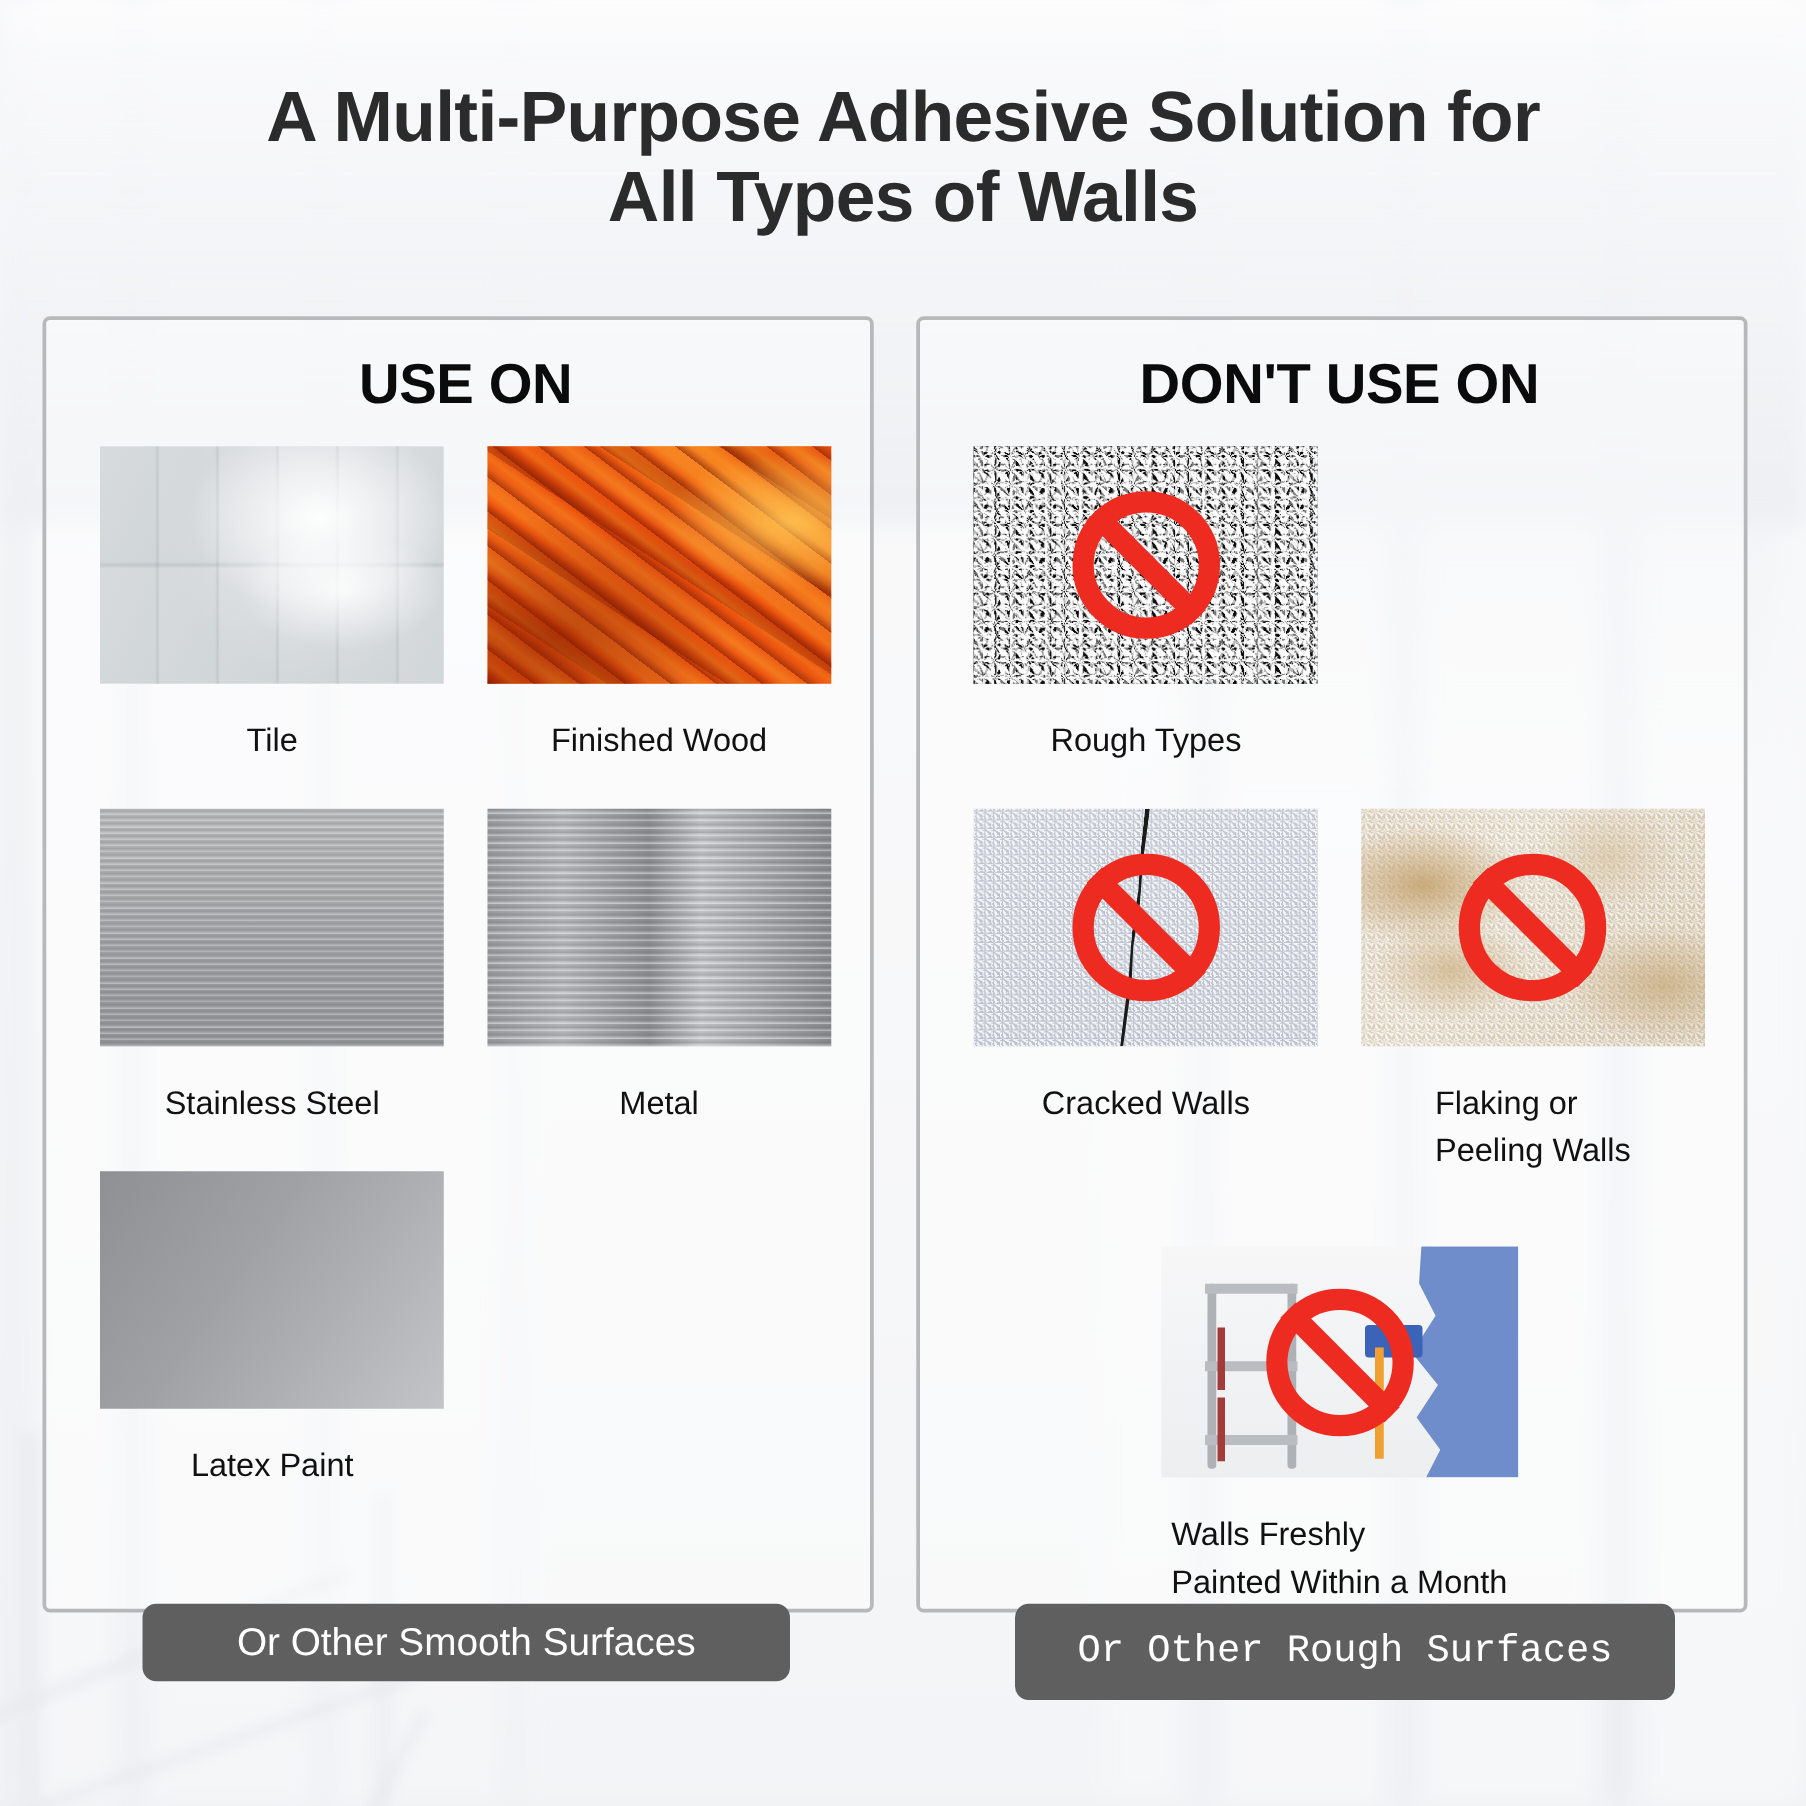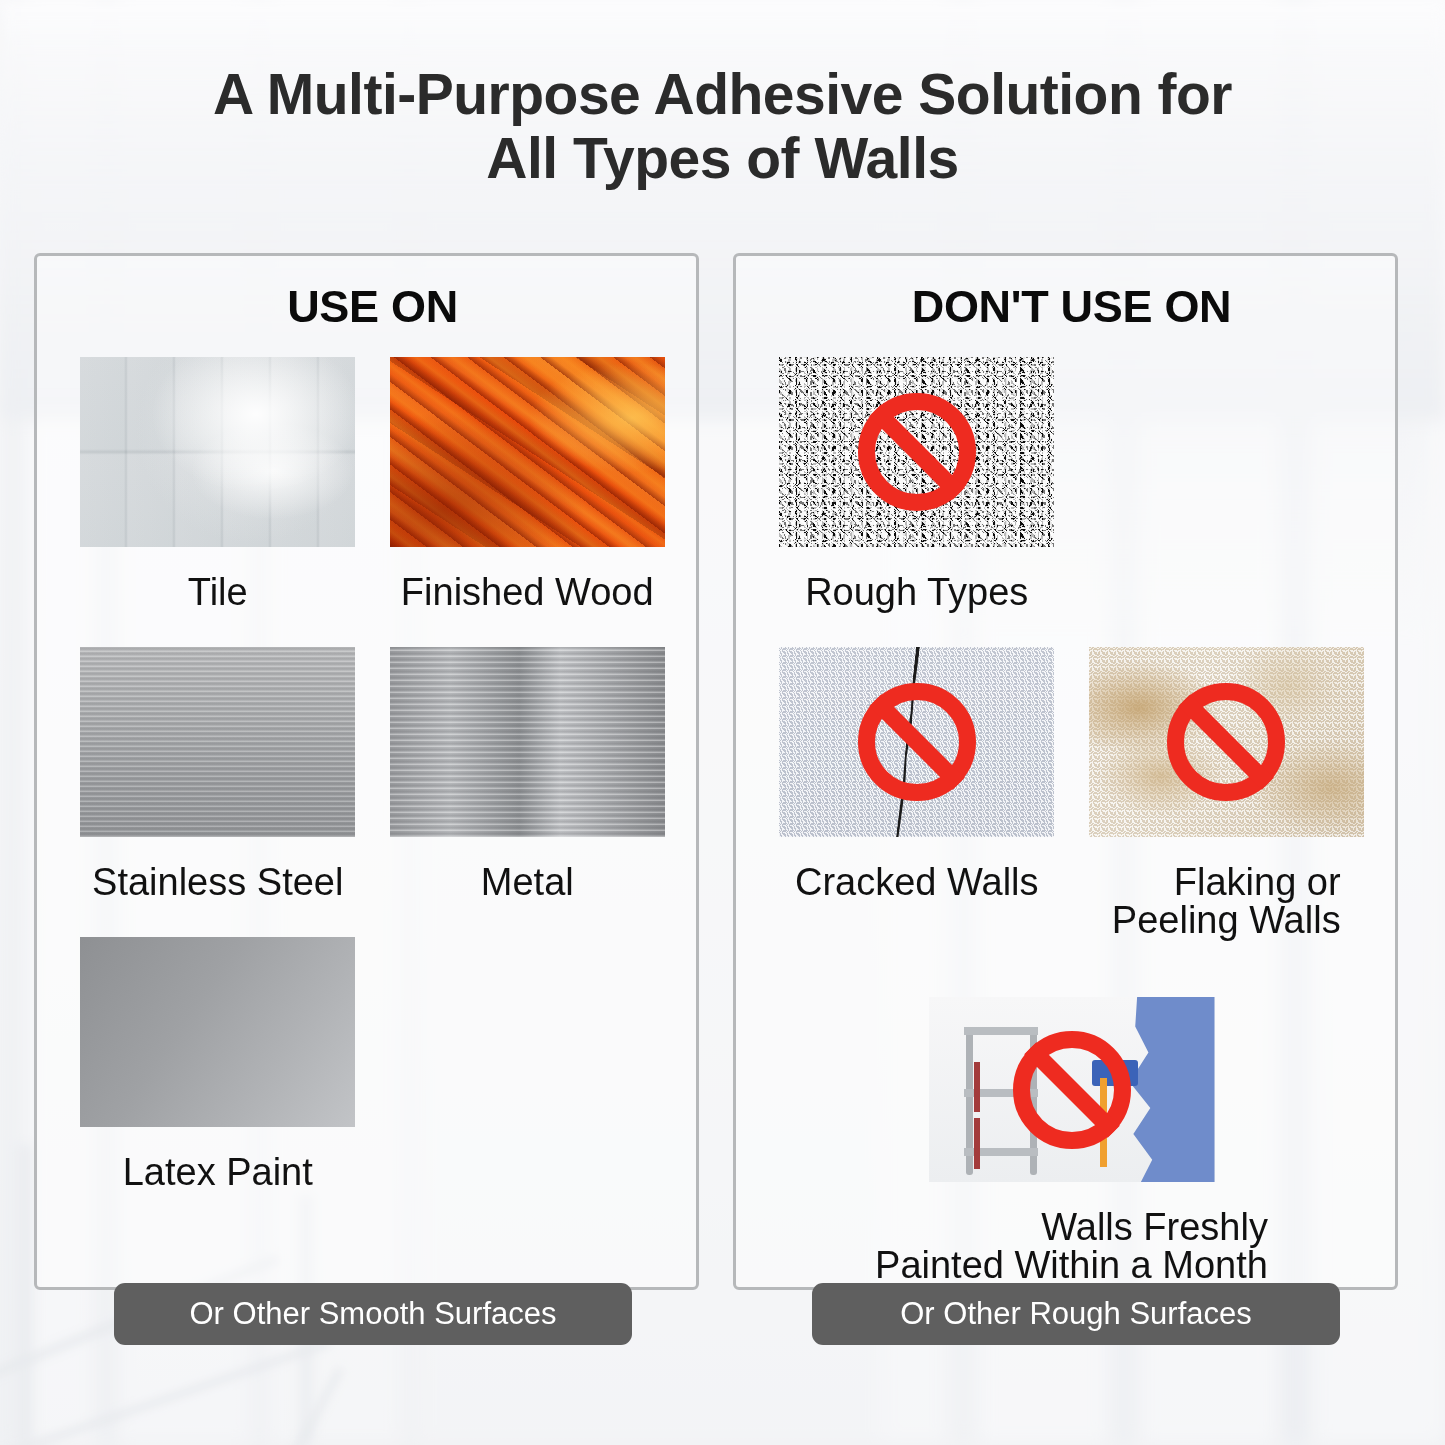--- a/index.html
+++ b/index.html
@@ -128,22 +128,22 @@
 
   .thumb {
     width: 275px; height: 190px;
     position: relative;
     overflow: hidden;
     background: #ddd;
   }
   .item.full .thumb { width: 286px; height: 185px; }
 
   .caption {
-    font-size: 38px; line-height: 38px;
-    color: #111; text-align: right;
+    font-size: 26px; line-height: 38px;
+    color: #111; text-align: left;
     margin-top: 26px;
   }
   .row-gap { height: 36px; width: 100%; }
   .row-gap.sm { height: 22px; }
 
   
   .no-sign {
     position: absolute; left: 50%; top: 50%;
     transform: translate(-50%,-50%);
     width: 118px; height: 118px;
@@ -310,21 +310,21 @@
   .pill {
     position: absolute;
     background: #5f5f5f;
     color: #fff;
     border-radius: 11px;
     font-size: 31px;
     display: flex; align-items: center; justify-content: center;
     z-index: 8;
   }
   #pill-left  { left: 114px; top: 1283px; width: 518px; height: 62px; }
-  #pill-right { left: 812px; top: 1283px; width: 528px; height: 62px; }
+  #pill-right { left: 812px; top: 1283px; width: 528px; height: 77px; font-family: Liberation Mono, monospace; }
 </style>
 </head>
 <body>
 
 <div id="stage">
 
   <div class="bg-layer bg-base"></div>
   <div class="bg-layer bg-windows"></div>
   <div class="bg-layer bg-right-windows"></div>
   <div class="bg-shelf"></div>

